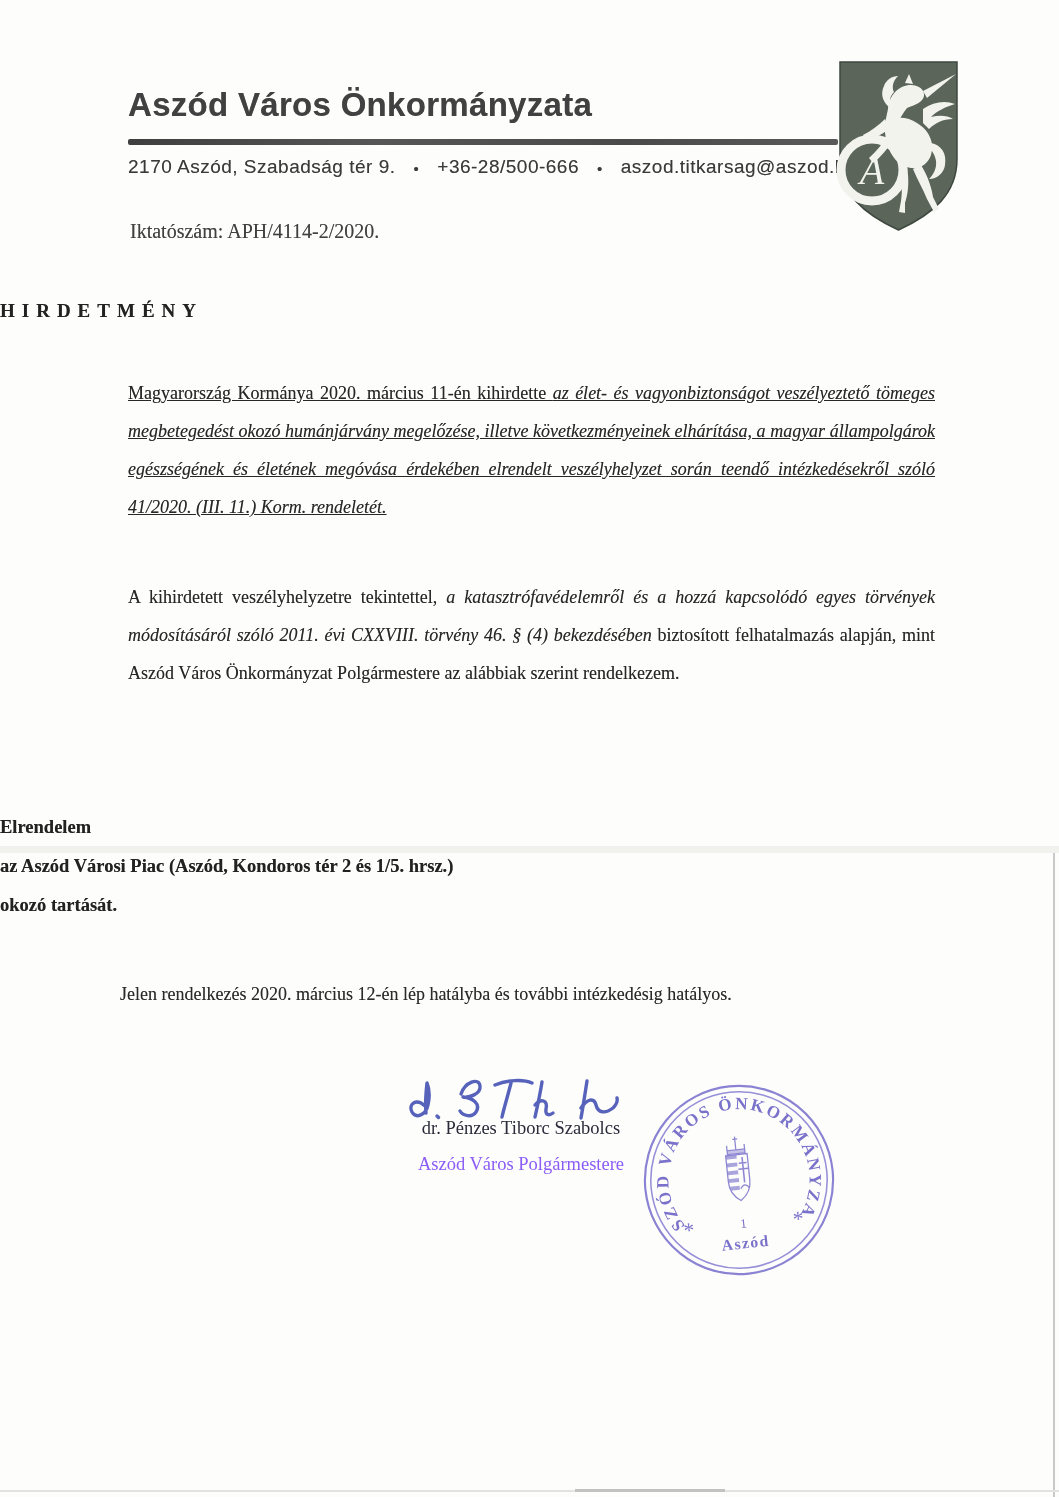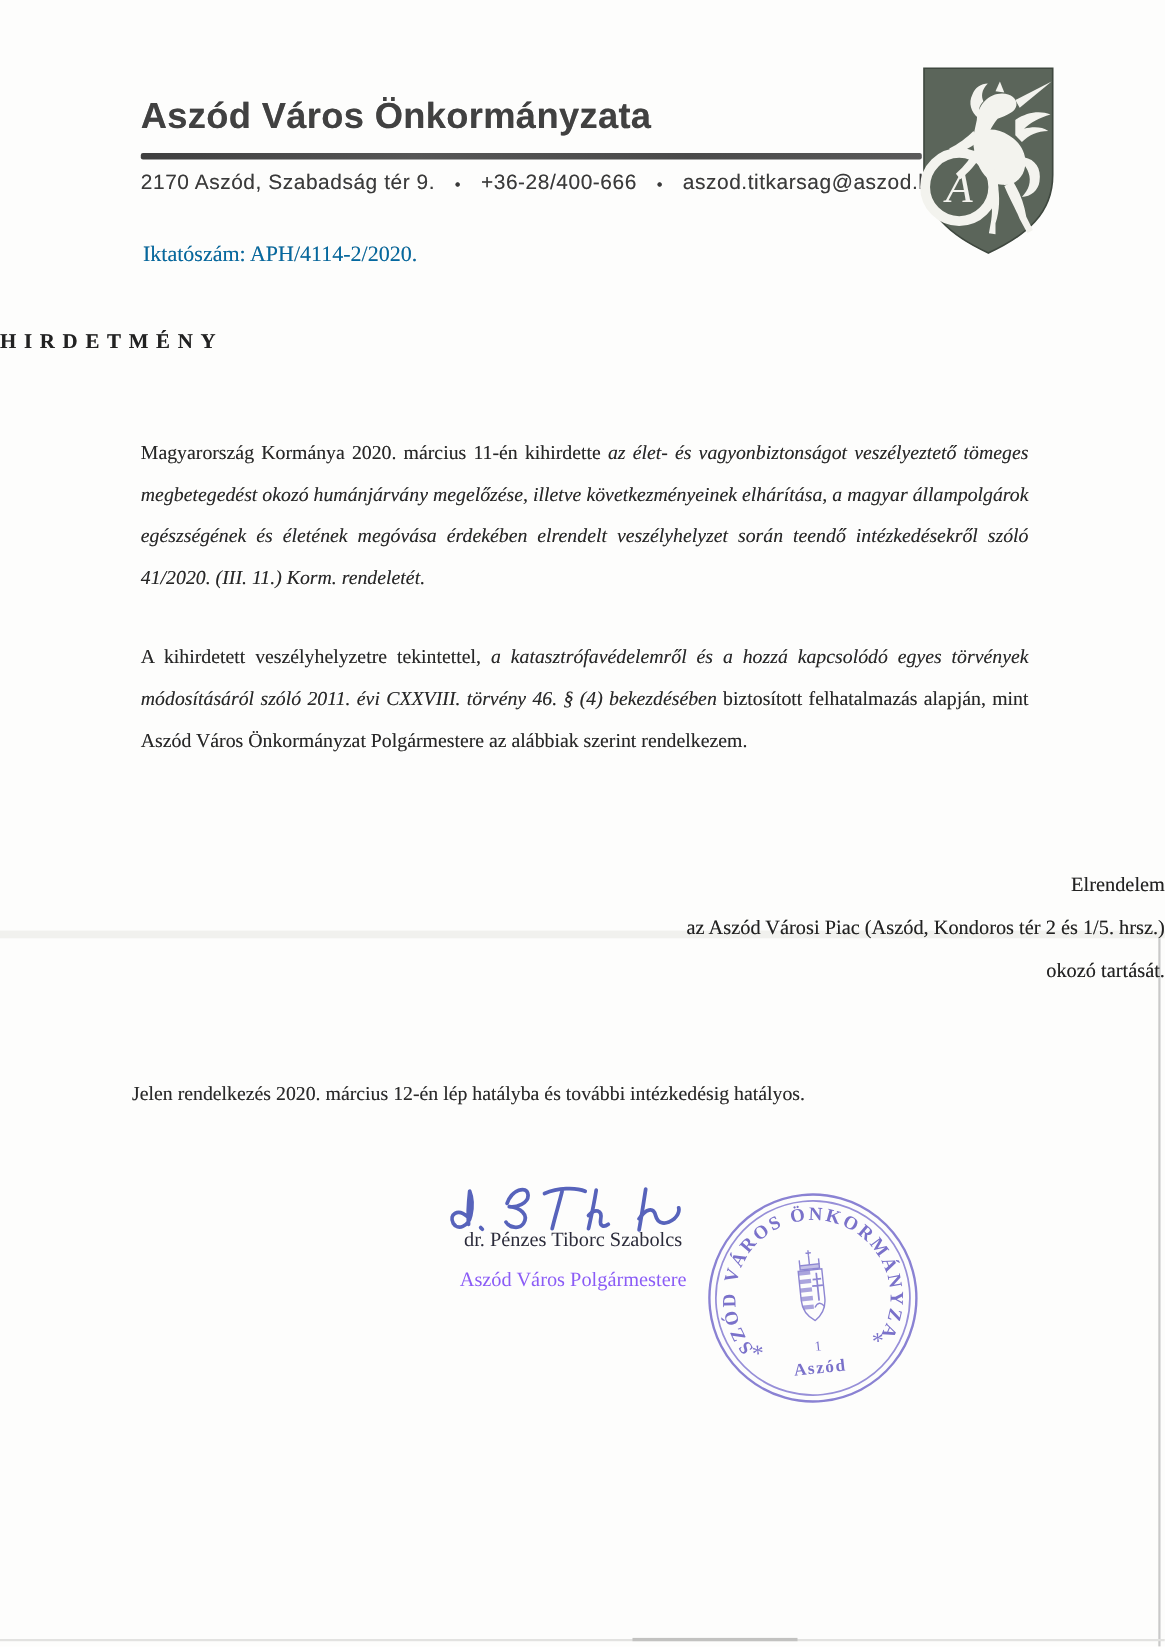--- a/index.html
+++ b/index.html
@@ -20,36 +20,36 @@
     border-radius:2px;
   }
   .contact-line{
     left:128px;top:156px;display:flex;align-items:center;gap:18px;
     font-family:"Liberation Sans","DejaVu Sans",sans-serif;font-size:19px;color:#3a3a3a;
     letter-spacing:.5px;text-shadow:0 0 .5px rgba(60,60,60,.45);white-space:nowrap;
   }
   .contact-line .bullet{font-size:15px;position:relative;top:1px;}
   .crest{left:833px;top:57px;width:131px;height:179px;z-index:5;}
   
-  .ref-line{left:130px;top:220px;font-size:20px;color:#0369a1;text-shadow:0 0 .5px rgba(50,50,50,.4);}
+  .ref-line{left:130px;top:220px;font-size:20px;color:#404040;text-shadow:0 0 .5px rgba(50,50,50,.4);}
   .doc-title{
     left:0;top:300px;width:100%;text-align:left;font-size:19px;font-weight:700;
     letter-spacing:7px;color:#222;text-shadow:0 0 .6px rgba(40,40,40,.5);
   }
   
   .para{
     left:128px;width:807px;text-align:justify;font-size:18px;line-height:38px;
     color:#272727;text-shadow:0 0 .5px rgba(45,45,45,.45);margin:0;
   }
-  .para.p1{top:392px;}
+  .para.p1{top:374px;text-decoration:underline;}
   .para.p2{top:578px;}
   .para i{font-style:italic;}
   
   .decree{
-    left:0;top:786px;width:100%;text-align:right;font-weight:400;font-size:18.5px;
+    left:0;top:808px;width:100%;text-align:left;font-weight:700;font-size:18.5px;
     line-height:39px;color:#222;text-shadow:0 0 .6px rgba(40,40,40,.5);z-index:2;
   }
   .scan-band{left:0;top:846px;width:100%;height:7px;background:#f1f1ee;z-index:1;}
   
   .effective{left:120px;top:966px;font-size:18px;color:#2a2a2a;text-shadow:0 0 .5px rgba(45,45,45,.45);}
   
   .sig-scribble{left:396px;top:1070px;width:250px;height:58px;z-index:3;}
   .sig-name{left:398px;top:1118px;width:246px;text-align:center;font-size:18.5px;color:#2b2b3a;font-family:Liberation Serif, serif;}
   .sig-title{left:398px;top:1154px;width:246px;text-align:center;font-size:18.5px;color:#8b5cf6;}
   .stamp-wrap{left:641px;top:1082px;width:196px;height:196px;transform:rotate(-6deg);opacity:.92;z-index:2;}
@@ -62,21 +62,21 @@
 <body>
 
 <div class="page">
 
   <div class="abs org-name">Aszód Város Önkormányzata</div>
   <div class="abs header-rule"></div>
 
   <div class="abs contact-line">
     <span>2170 Aszód, Szabadság tér 9.</span>
     <span class="bullet">•</span>
-    <span>+36-28/400-666</span>
+    <span>+36-28/500-666</span>
     <span class="bullet">•</span>
     <span>aszod.titkarsag@aszod.hu</span>
   </div>
 
   <svg class="abs crest" viewBox="0 0 131 179">
     <path d="M7,5 H124 V102 C124,137 100,157 65.5,173 C31,157 7,137 7,102 Z" fill="#5b655a" stroke="#3f483f" stroke-width="1.5"></path>
     <g fill="#f3f3ee">
       <polygon points="90,34 123,17 94,41"></polygon>
       <polygon points="72,26 76,17 80,27"></polygon>
       <path d="M56,50 C50,45 47,37 51,29 C53,23 59,19 65,19 C59,25 59,31 61,35 C57,39 56,44 58,48 Z"></path>

